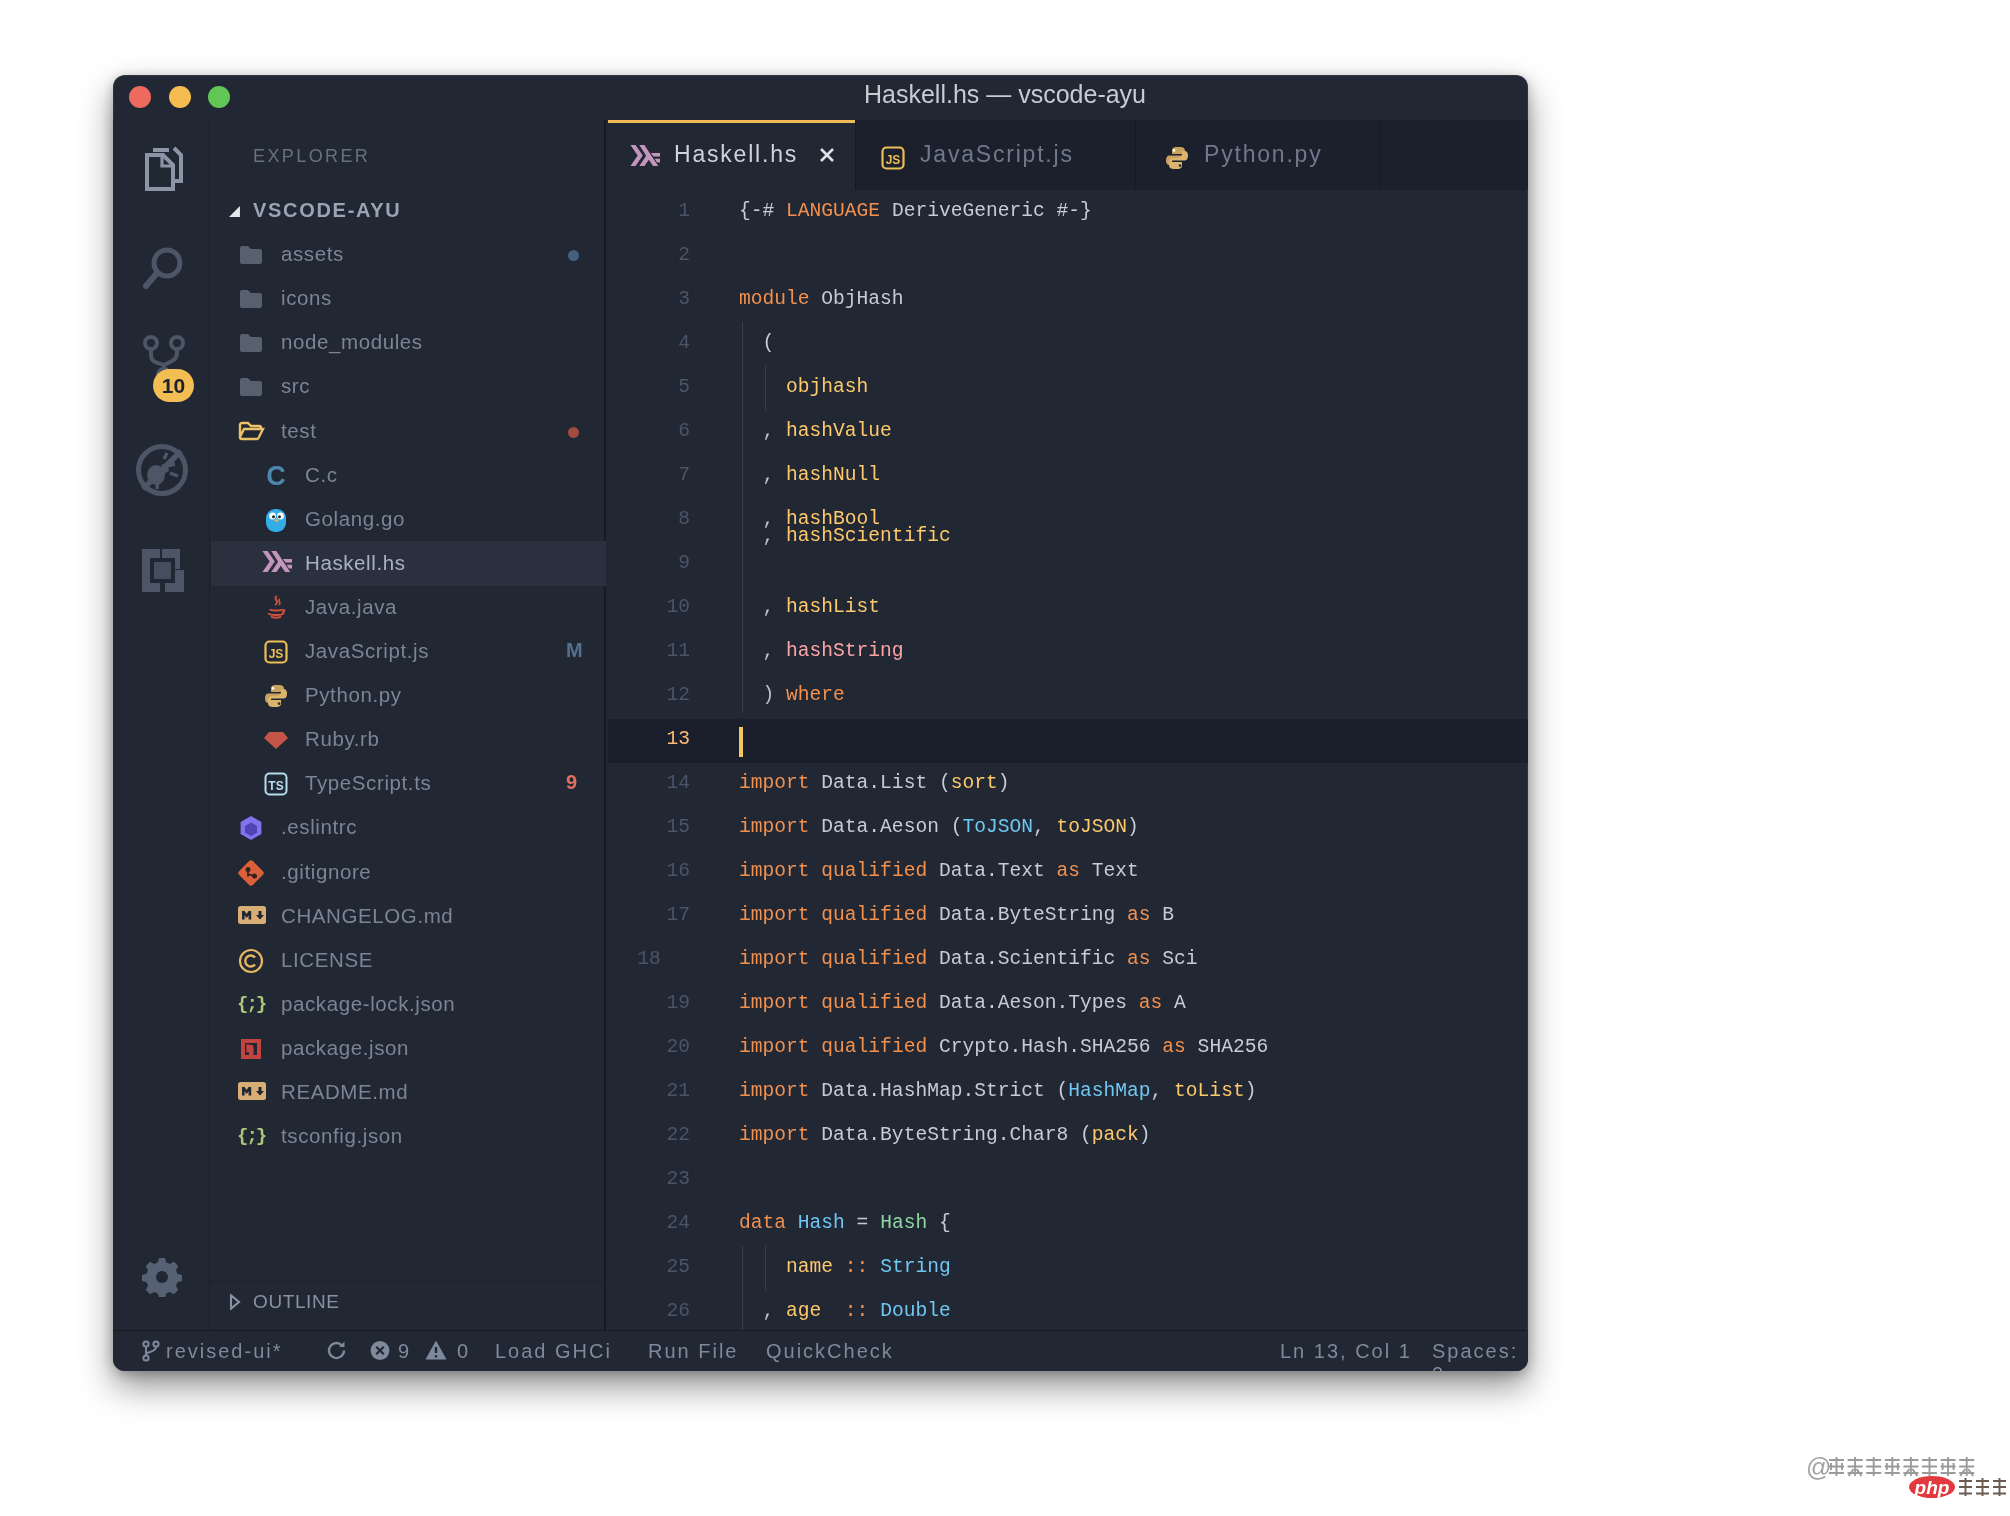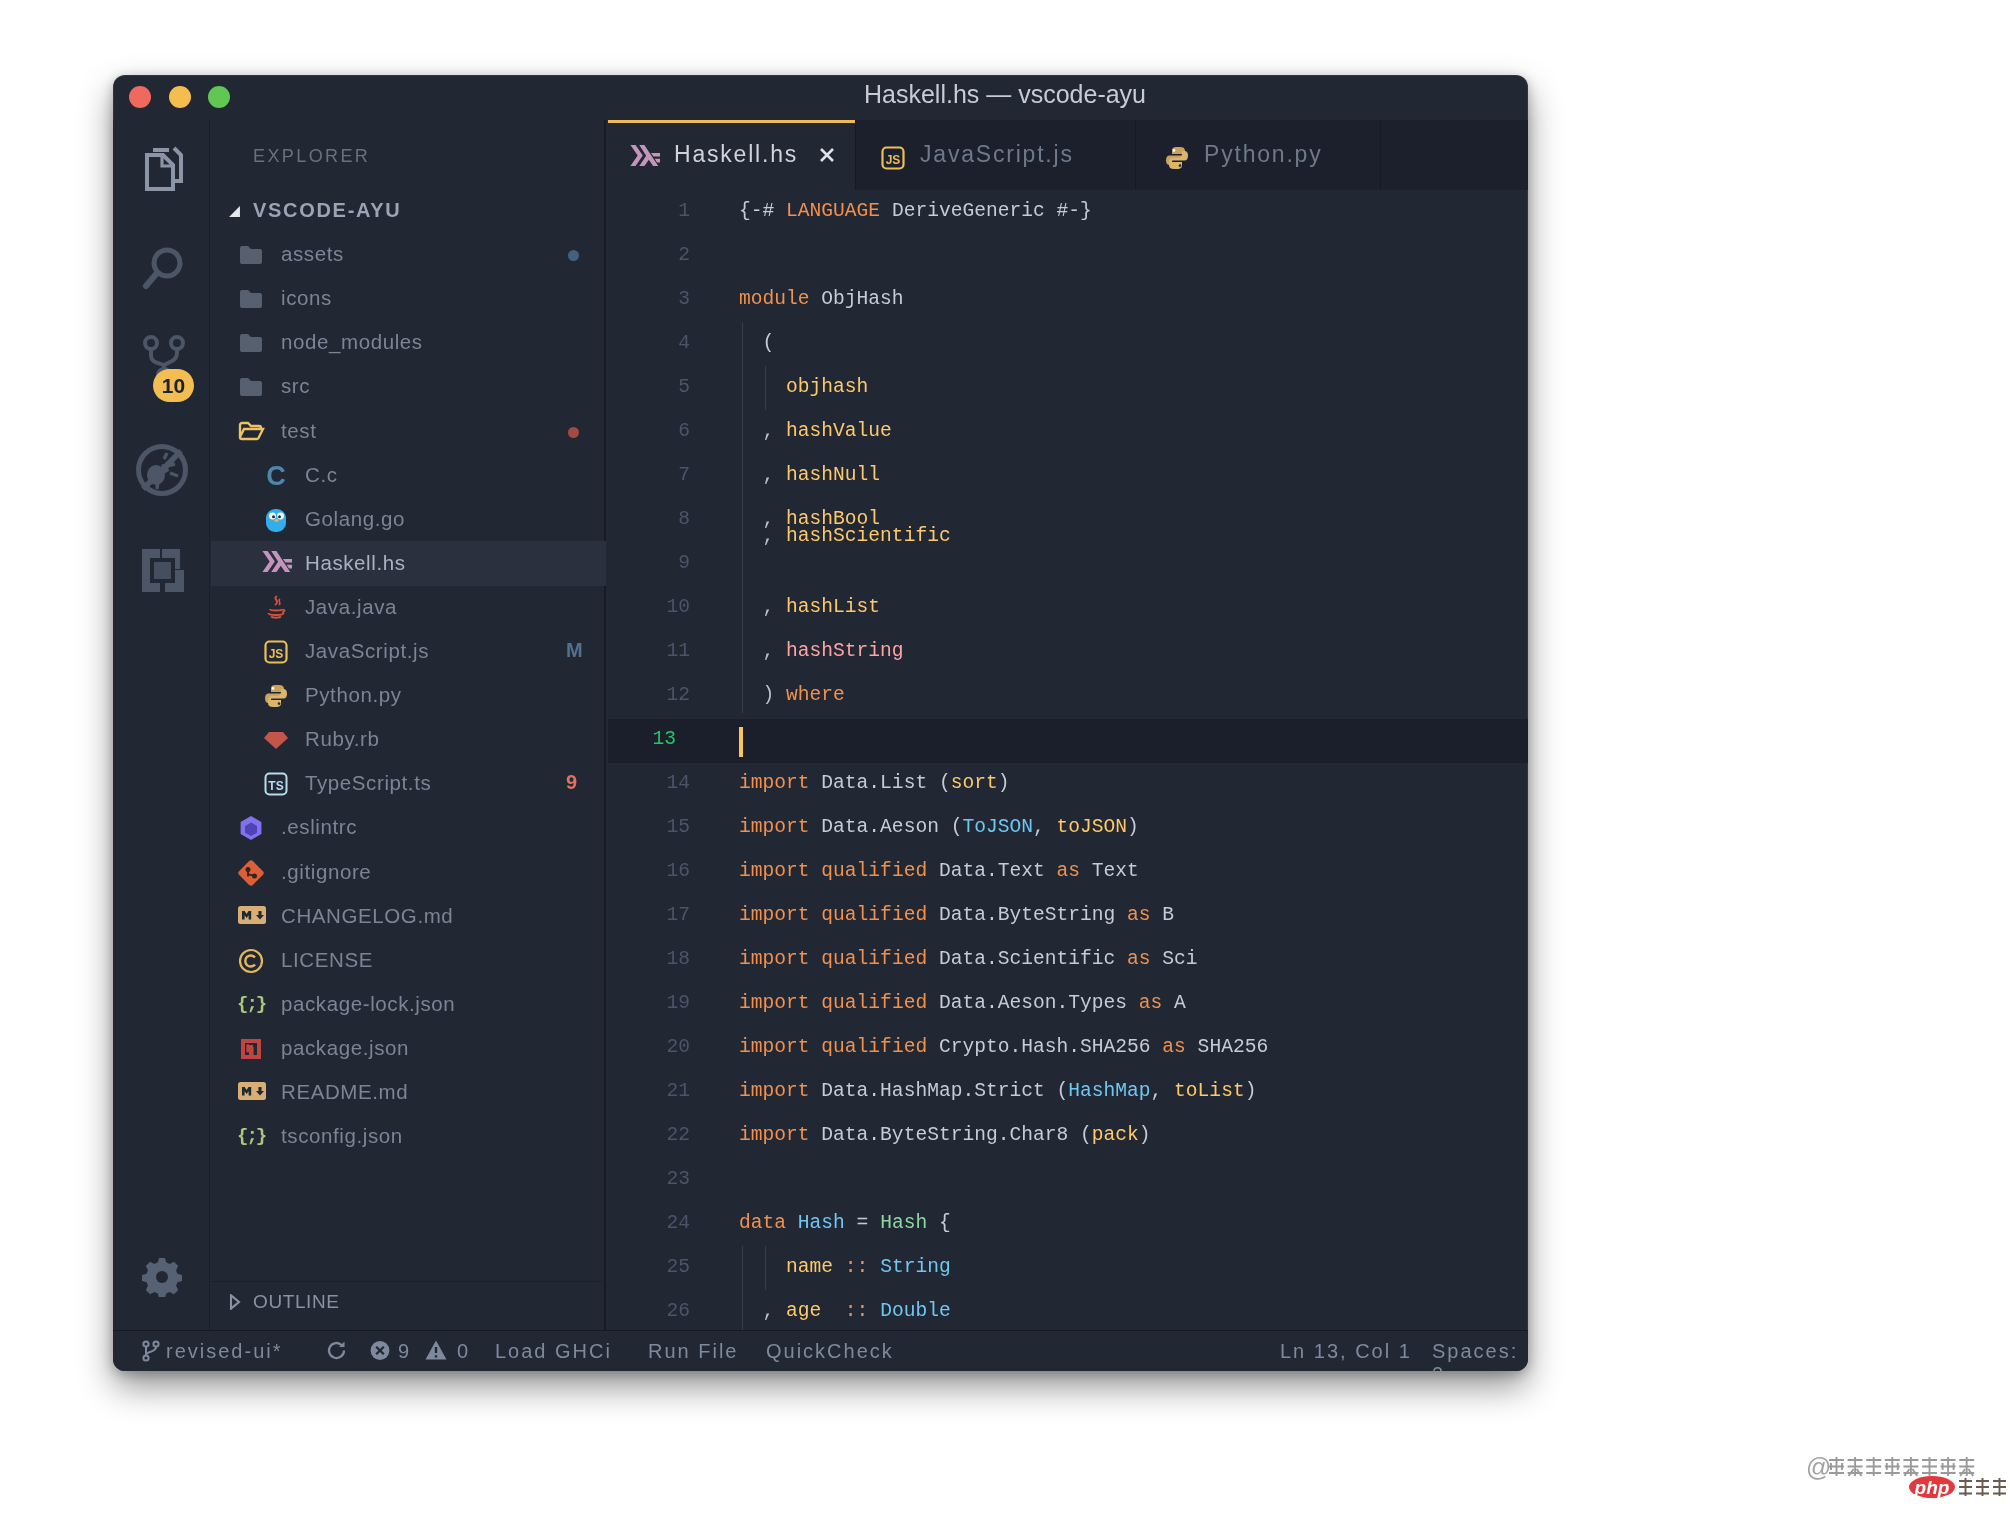--- a/index.html
+++ b/index.html
@@ -298,30 +298,30 @@
 <div class="abs mono" style="left:495px;top:432.6px;width:82px;text-align:right;color:#4b5468">8</div>
 <div class="abs mono" style="left:626px;top:432.6px"><span style="color:#b9c0cc">&nbsp;&nbsp;,&nbsp;</span><span style="color:#fdc96b">hashBool</span></div>
 <div class="abs mono" style="left:495px;top:476.6px;width:82px;text-align:right;color:#4b5468">9</div>
 <div class="abs mono" style="left:626px;top:450px"><span style="color:#b9c0cc">&nbsp;&nbsp;,&nbsp;</span><span style="color:#fdc96b">hashScientific</span></div>
 <div class="abs mono" style="left:495px;top:520.6px;width:82px;text-align:right;color:#4b5468">10</div>
 <div class="abs mono" style="left:626px;top:520.6px"><span style="color:#b9c0cc">&nbsp;&nbsp;,&nbsp;</span><span style="color:#fdc96b">hashList</span></div>
 <div class="abs mono" style="left:495px;top:564.6px;width:82px;text-align:right;color:#4b5468">11</div>
 <div class="abs mono" style="left:626px;top:564.6px"><span style="color:#b9c0cc">&nbsp;&nbsp;,&nbsp;</span><span style="color:#fca5a5">hashString</span></div>
 <div class="abs mono" style="left:495px;top:608.6px;width:82px;text-align:right;color:#4b5468">12</div>
 <div class="abs mono" style="left:626px;top:608.6px"><span style="color:#b9c0cc">&nbsp;&nbsp;)&nbsp;</span><span style="color:#f2904e">where</span></div>
-<div class="abs mono" style="left:481px;top:652.6px;width:82px;text-align:right;color:#22c55e">13</div>
+<div class="abs mono" style="left:495px;top:652.6px;width:82px;text-align:right;color:#fdba74">13</div>
 <div class="abs mono" style="left:495px;top:696.6px;width:82px;text-align:right;color:#4b5468">14</div>
 <div class="abs mono" style="left:626px;top:696.6px"><span style="color:#f2904e">import</span><span style="color:#c5cbd8">&nbsp;Data.List&nbsp;(</span><span style="color:#fdc96b">sort</span><span style="color:#c5cbd8">)</span></div>
 <div class="abs mono" style="left:495px;top:740.6px;width:82px;text-align:right;color:#4b5468">15</div>
 <div class="abs mono" style="left:626px;top:740.6px"><span style="color:#f2904e">import</span><span style="color:#c5cbd8">&nbsp;Data.Aeson&nbsp;(</span><span style="color:#6fc7f2">ToJSON</span><span style="color:#c5cbd8">,&nbsp;</span><span style="color:#fdc96b">toJSON</span><span style="color:#c5cbd8">)</span></div>
 <div class="abs mono" style="left:495px;top:784.6px;width:82px;text-align:right;color:#4b5468">16</div>
 <div class="abs mono" style="left:626px;top:784.6px"><span style="color:#f2904e">import</span><span style="color:#c5cbd8">&nbsp;</span><span style="color:#f2904e">qualified</span><span style="color:#c5cbd8">&nbsp;Data.Text&nbsp;</span><span style="color:#f2904e">as</span><span style="color:#c5cbd8">&nbsp;Text</span></div>
 <div class="abs mono" style="left:495px;top:828.6px;width:82px;text-align:right;color:#4b5468">17</div>
 <div class="abs mono" style="left:626px;top:828.6px"><span style="color:#f2904e">import</span><span style="color:#c5cbd8">&nbsp;</span><span style="color:#f2904e">qualified</span><span style="color:#c5cbd8">&nbsp;Data.ByteString&nbsp;</span><span style="color:#f2904e">as</span><span style="color:#c5cbd8">&nbsp;B</span></div>
-<div class="abs mono" style="left:495px;top:872.6px;width:82px;text-align:right;color:#4b5468">18</div>
+<div class="abs mono" style="left:495px;top:872.6px;width:82px;text-align:center;color:#4b5468">18</div>
 <div class="abs mono" style="left:626px;top:872.6px"><span style="color:#f2904e">import</span><span style="color:#c5cbd8">&nbsp;</span><span style="color:#f2904e">qualified</span><span style="color:#c5cbd8">&nbsp;Data.Scientific&nbsp;</span><span style="color:#f2904e">as</span><span style="color:#c5cbd8">&nbsp;Sci</span></div>
 <div class="abs mono" style="left:495px;top:916.6px;width:82px;text-align:right;color:#4b5468">19</div>
 <div class="abs mono" style="left:626px;top:916.6px"><span style="color:#f2904e">import</span><span style="color:#c5cbd8">&nbsp;</span><span style="color:#f2904e">qualified</span><span style="color:#c5cbd8">&nbsp;Data.Aeson.Types&nbsp;</span><span style="color:#f2904e">as</span><span style="color:#c5cbd8">&nbsp;A</span></div>
 <div class="abs mono" style="left:495px;top:960.6px;width:82px;text-align:right;color:#4b5468">20</div>
 <div class="abs mono" style="left:626px;top:960.6px"><span style="color:#f2904e">import</span><span style="color:#c5cbd8">&nbsp;</span><span style="color:#f2904e">qualified</span><span style="color:#c5cbd8">&nbsp;Crypto.Hash.SHA256&nbsp;</span><span style="color:#f2904e">as</span><span style="color:#c5cbd8">&nbsp;SHA256</span></div>
 <div class="abs mono" style="left:495px;top:1004.6px;width:82px;text-align:right;color:#4b5468">21</div>
 <div class="abs mono" style="left:626px;top:1004.6px"><span style="color:#f2904e">import</span><span style="color:#c5cbd8">&nbsp;Data.HashMap.Strict&nbsp;(</span><span style="color:#6fc7f2">HashMap</span><span style="color:#c5cbd8">,&nbsp;</span><span style="color:#fdc96b">toList</span><span style="color:#c5cbd8">)</span></div>
 <div class="abs mono" style="left:495px;top:1048.6px;width:82px;text-align:right;color:#4b5468">22</div>
 <div class="abs mono" style="left:626px;top:1048.6px"><span style="color:#f2904e">import</span><span style="color:#c5cbd8">&nbsp;Data.ByteString.Char8&nbsp;(</span><span style="color:#fdc96b">pack</span><span style="color:#c5cbd8">)</span></div>
 <div class="abs mono" style="left:495px;top:1092.6px;width:82px;text-align:right;color:#4b5468">23</div>

